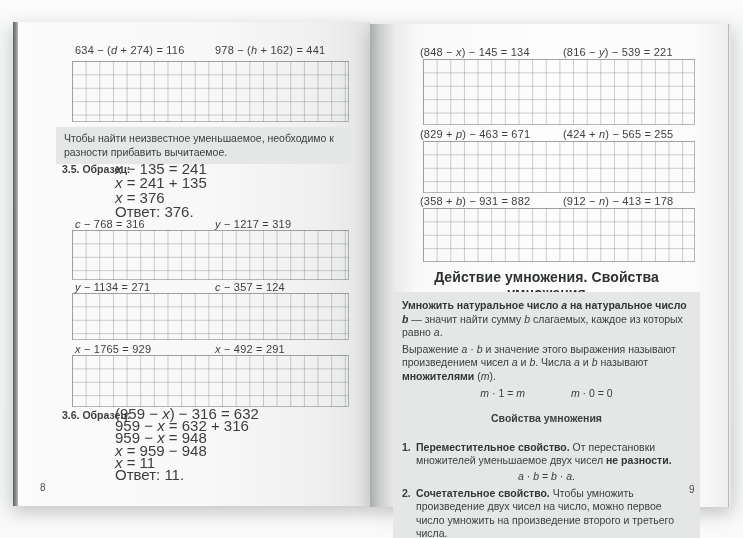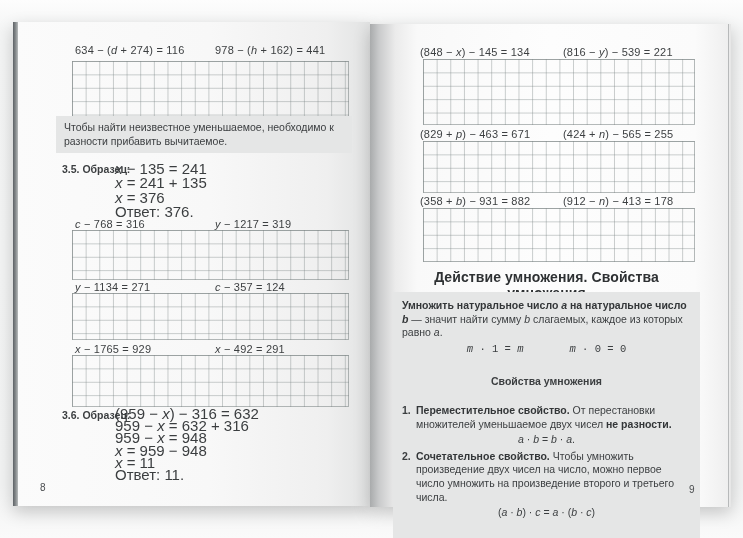--- a/index.html
+++ b/index.html
@@ -32,35 +32,35 @@
     position:absolute;border:1px solid rgba(120,130,130,.55);
     background-image:
       linear-gradient(to right, rgba(120,130,130,.40) 1px, transparent 1px),
       linear-gradient(to bottom, rgba(120,130,130,.40) 1px, transparent 1px);
     background-size:13.65px 13.4px;background-position:-1px -1px;
   }
   .graybox{
     position:absolute;background:#e5e6e6;color:#3b3e40;
     font-size:10.5px;line-height:14px;
   }
-  .notebox{left:43px;top:94px;width:280px;padding:4px 8px 5px;}
+  .notebox{left:43px;top:105px;width:280px;padding:4px 8px 5px;}
   .example{position:absolute;font-size:10.5px;line-height:14px;}
   .example .ex-label{font-weight:bold;}
   .ex-lines{position:absolute;font-size:15px;}
   .pagenum{position:absolute;font-size:10px;color:#4a4d4f;}
   .section-heading{
     position:absolute;left:23px;top:245px;width:307px;text-align:center;
     font-size:14px;font-weight:bold;color:#2e3133;letter-spacing:.1px;
   }
   .defbox{
     left:23px;top:268px;width:289px;padding:7px 9px 8px;
     font-size:10.5px;line-height:13.6px;
   }
   .defbox p{margin:0 0 3px 0;}
-  .formula-row{display:flex;justify-content:center;gap:46px;margin:2px 0 19px;font-family:Liberation Mono, monospace;}
+  .formula-row{display:flex;justify-content:center;gap:46px;margin:2px 0 12px;}
   .centerline{text-align:center;margin:2px 0 3px;}
   .subhead{text-align:center;font-weight:bold;margin:4px 0 15px;}
   .prop-item{display:flex;margin-bottom:1px;}
   .prop-num{width:14px;flex:none;font-weight:bold;}
   .prop-body{flex:1;}
   b{font-weight:bold;color:#333638;}
   i{font-style:italic;}
 </style>
 </head>
 <body>
@@ -129,20 +129,21 @@
     <div class="grid" style="left:53px;top:117px;width:270px;height:50px"></div>
 
     <span class="eq" style="left:50px;top:171px">(358 + <i>b</i>) − 931 = 882</span>
     <span class="eq" style="left:193px;top:171px">(912 − <i>n</i>) − 413 = 178</span>
     <div class="grid" style="left:53px;top:184px;width:270px;height:52px"></div>
 
     <div class="section-heading">Действие умножения. Свойства умножения</div>
 
     <div class="graybox defbox">
       <p><b>Умножить натуральное число <i>a</i> на натуральное число <i>b</i></b><span> — значит найти сумму <i>b</i> слагаемых, каждое из которых равно <i>a</i>.</span></p>
+      <p><span>Выражение <i>a</i> · <i>b</i> и значение этого выражения называют произведением чисел <i>a</i> и <i>b</i>. Числа <i>a</i> и <i>b</i> называют </span><b>множителями</b><span> (<i>m</i>).</span></p>
       <div class="formula-row">
         <span><i>m</i> · 1 = <i>m</i></span>
         <span><i>m</i> · 0 = 0</span>
       </div>
       <div class="subhead">Свойства умножения</div>
       <div class="prop-item">
         <span class="prop-num">1.</span>
         <span class="prop-body"><b>Переместительное свойство.</b><span> От перестановки множителей уменьшаемое двух чисел </span><b>не разности.</b></span>
       </div>
       <div class="centerline"><i>a</i> · <i>b</i> = <i>b</i> · <i>a</i>.</div>

